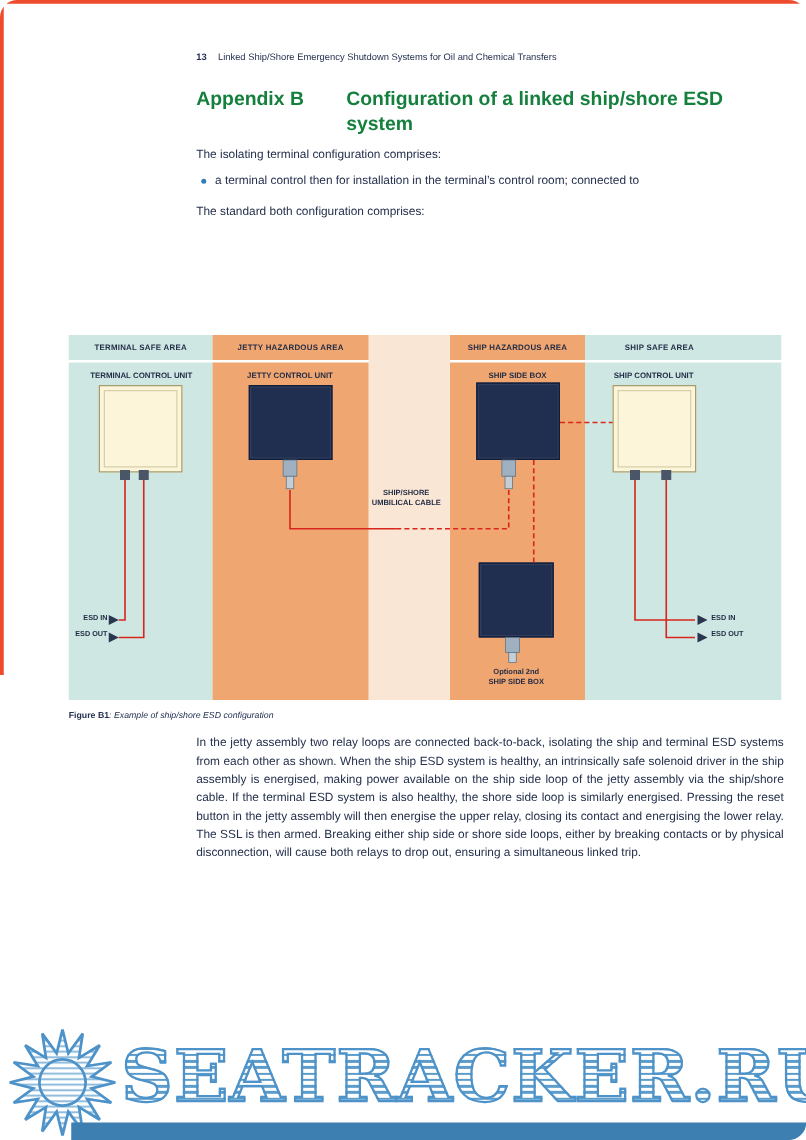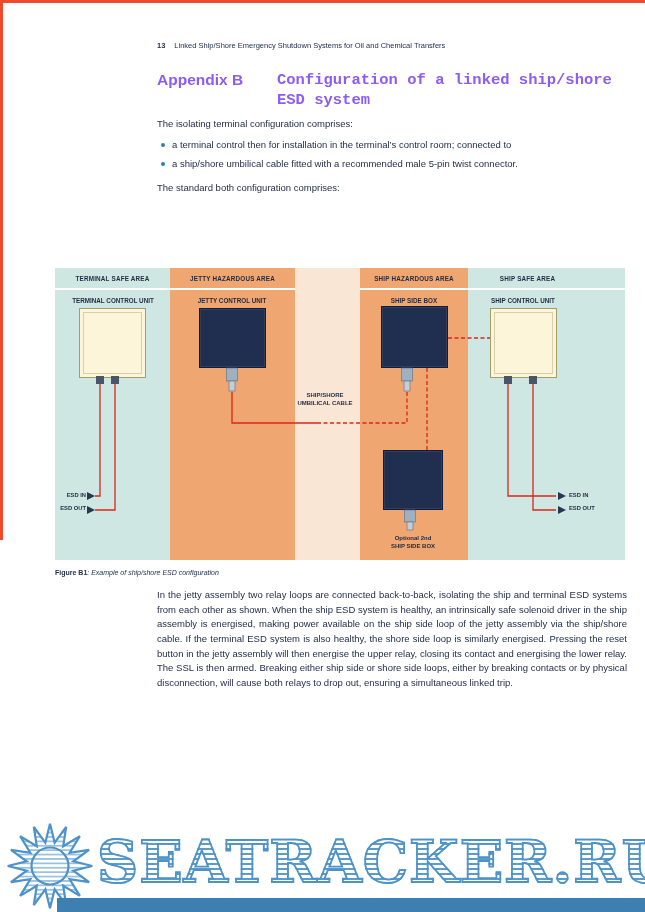--- a/index.html
+++ b/index.html
@@ -1,31 +1,31 @@
 <!DOCTYPE html>
 <html><head>
 <meta charset="utf-8">
 <style>
   html,body{margin:0;padding:0;background:#ffffff;}
   .page{position:relative;width:645px;height:912px;background:#ffffff;overflow:hidden;
-        font-family:"Liberation Sans",sans-serif;color:#232f4b;}
+        font-family:"Liberation Sans",sans-serif;color:#232f4b;border-radius:14px;}
 
   
   .top-rule{position:absolute;top:0;left:0;width:645px;height:3px;background:#ee4a2d;}
   .left-rule{position:absolute;top:0;left:0;width:3px;height:540px;background:#ee4a2d;}
 
   
   .doc-header{position:absolute;top:41px;left:157px;font-size:7.5px;color:#233050;white-space:nowrap;}
   .doc-header .num{font-weight:bold;margin-right:9px;}
 
   
   .appendix{position:absolute;top:70px;left:157px;width:472px;display:flex;
-            color:#8b5cf6;font-weight:bold;font-size:15.5px;line-height:1.3;}
+            color:#15803d;font-weight:bold;font-size:15.5px;line-height:1.3;}
   .appendix .hlabel{flex:0 0 120px;}
-  .appendix .htitle{width:352px;font-family:Liberation Mono, monospace;}
+  .appendix .htitle{width:352px;}
 
   
   .content{position:absolute;top:117px;left:157px;width:468px;font-size:9.5px;line-height:1.5;}
   p.intro{margin:0 0 7px 0;}
   ul.blt{list-style:none;margin:0 0 10px 0;padding:0;}
   ul.blt li{position:relative;padding-left:15px;margin-bottom:4.5px;}
   ul.blt li::before{content:"";position:absolute;left:4px;top:4.8px;width:4px;height:4px;border-radius:50%;background:#2e7cb8;}
 
   
   .diagram{position:absolute;left:55px;top:268px;width:570px;height:292px;font-size:6.3px;color:#1f2a44;}
@@ -83,21 +83,20 @@
 
   <div class="appendix">
     <span class="hlabel">Appendix B</span>
     <span class="htitle">Configuration of a linked ship/shore ESD system</span>
   </div>
 
   <div class="content">
     <p class="intro">The isolating terminal configuration comprises:</p>
     <ul class="blt">
       <li>a terminal control then for installation in the terminal’s control room; connected to</li>
-      <li>a ship/shore umbilical cable fitted with a recommended male 5-pin twist connector.</li>
     </ul>
     <p class="intro">The standard both configuration comprises:</p>
   </div>
 
   <div class="diagram">
 
     <div class="zone z1">
       <div class="zone-head teal">TERMINAL SAFE AREA</div>
       <div class="zone-body teal"></div>
     </div>

